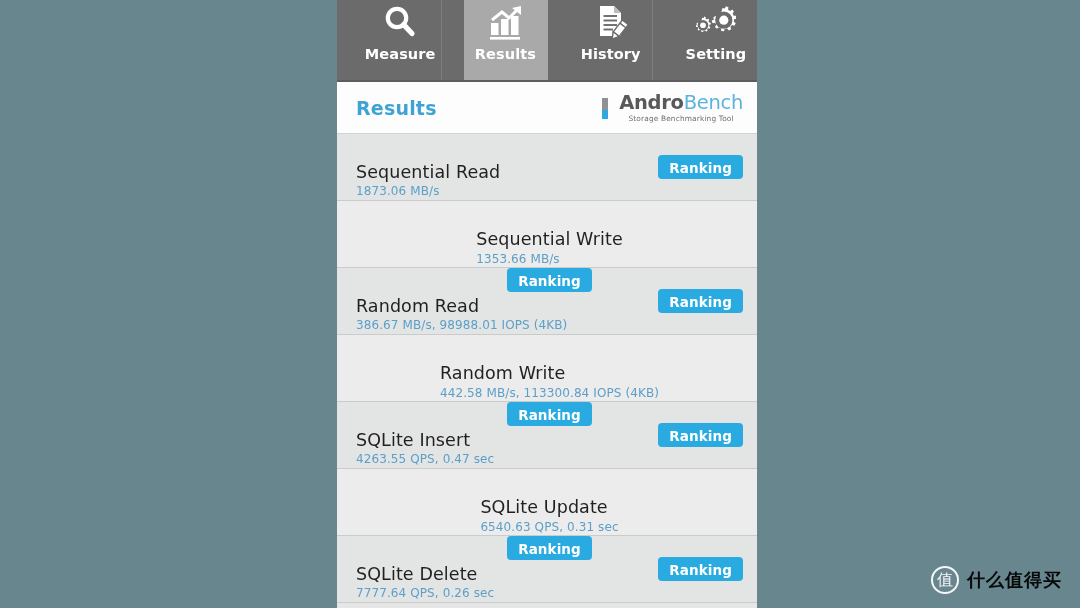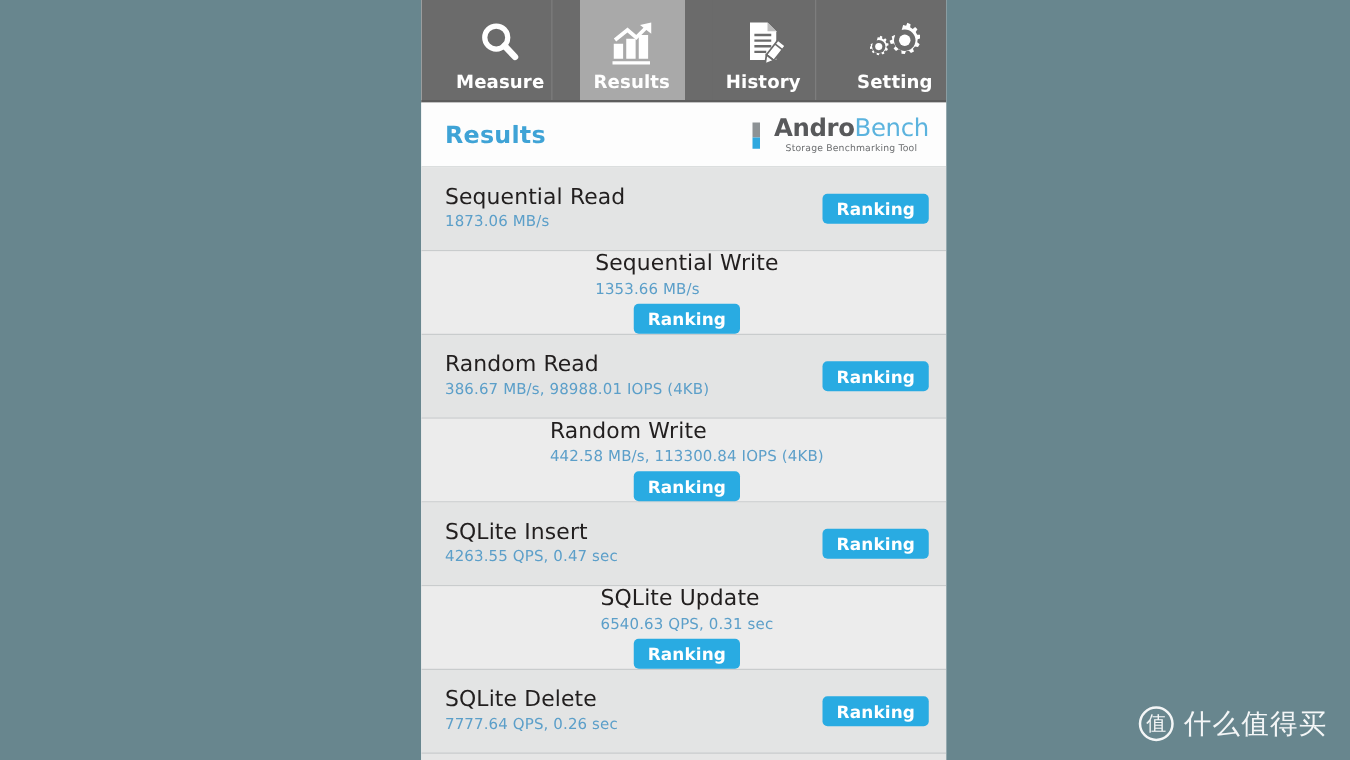--- a/index.html
+++ b/index.html
@@ -37,21 +37,21 @@
     background: #6b6b6b;
     border-bottom: 2px solid #5d5d5d;
     box-sizing: border-box;
   }
   .tab {
     flex: 1 1 0;
     display: flex;
     flex-direction: column;
     align-items: center;
     justify-content: flex-start;
-    padding-top: 12px;
+    padding-top: 0;
     position: relative;
     background: #6b6b6b;
     border-right: 1px solid #7d7d7d;
     box-sizing: border-box;
     margin-left: 22px;
   }
   .tab:last-child { border-right: none; }
   .tab.active {
     background: #a9a9a9;
     border-right-color: #a9a9a9;
@@ -146,20 +146,21 @@
   .row-texts {
     display: flex;
     flex-direction: column;
     justify-content: center;
   }
   .row-title {
     font-size: 17.5px;
     color: #221f1f;
     line-height: 1.18;
     letter-spacing: .1px;
+    margin-top: 28px;
   }
   .row-value {
     font-size: 12px;
     color: #5c9fc9;
     line-height: 1.5;
     letter-spacing: .1px;
   }
   .ranking-btn {
     background: #29abe2;
     color: #ffffff;
@@ -191,23 +192,23 @@
     border: 2px solid #ffffff;
     color: #ffffff;
     display: flex;
     align-items: center;
     justify-content: center;
     font-size: 16px;
     line-height: 1;
     box-sizing: border-box;
   }
   #watermark-text {
-    color: #ffffff;
-    font-size: 22px;
-    font-weight: normal;
+    color: #000000;
+    font-size: 18px;
+    font-weight: bold;
     letter-spacing: 1px;
     white-space: nowrap;
   }
 </style>
 </head>
 <body>
 
 <div id="app-panel">
 
   <div id="tab-bar">

